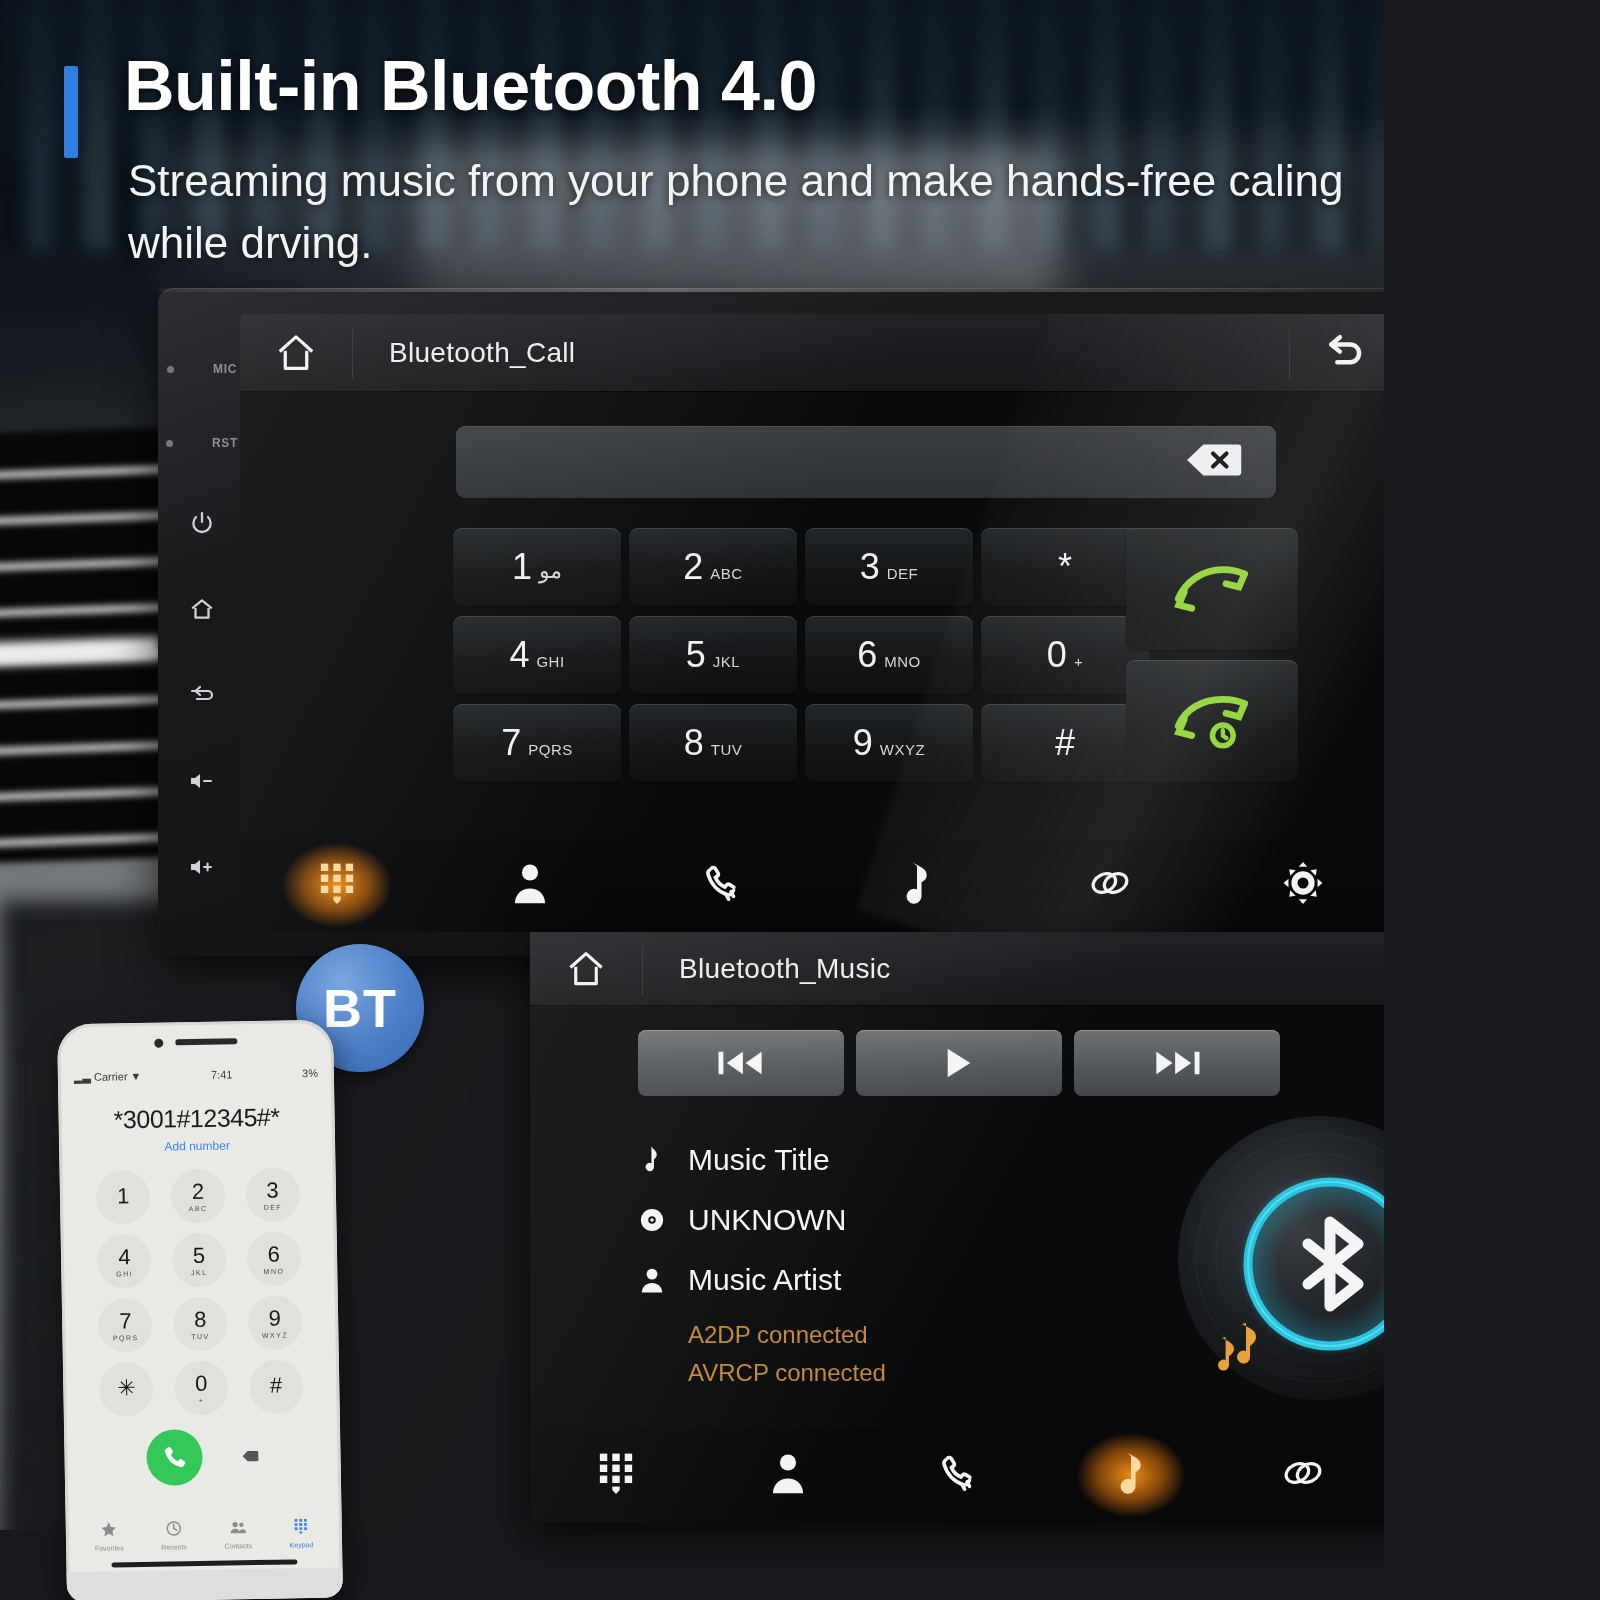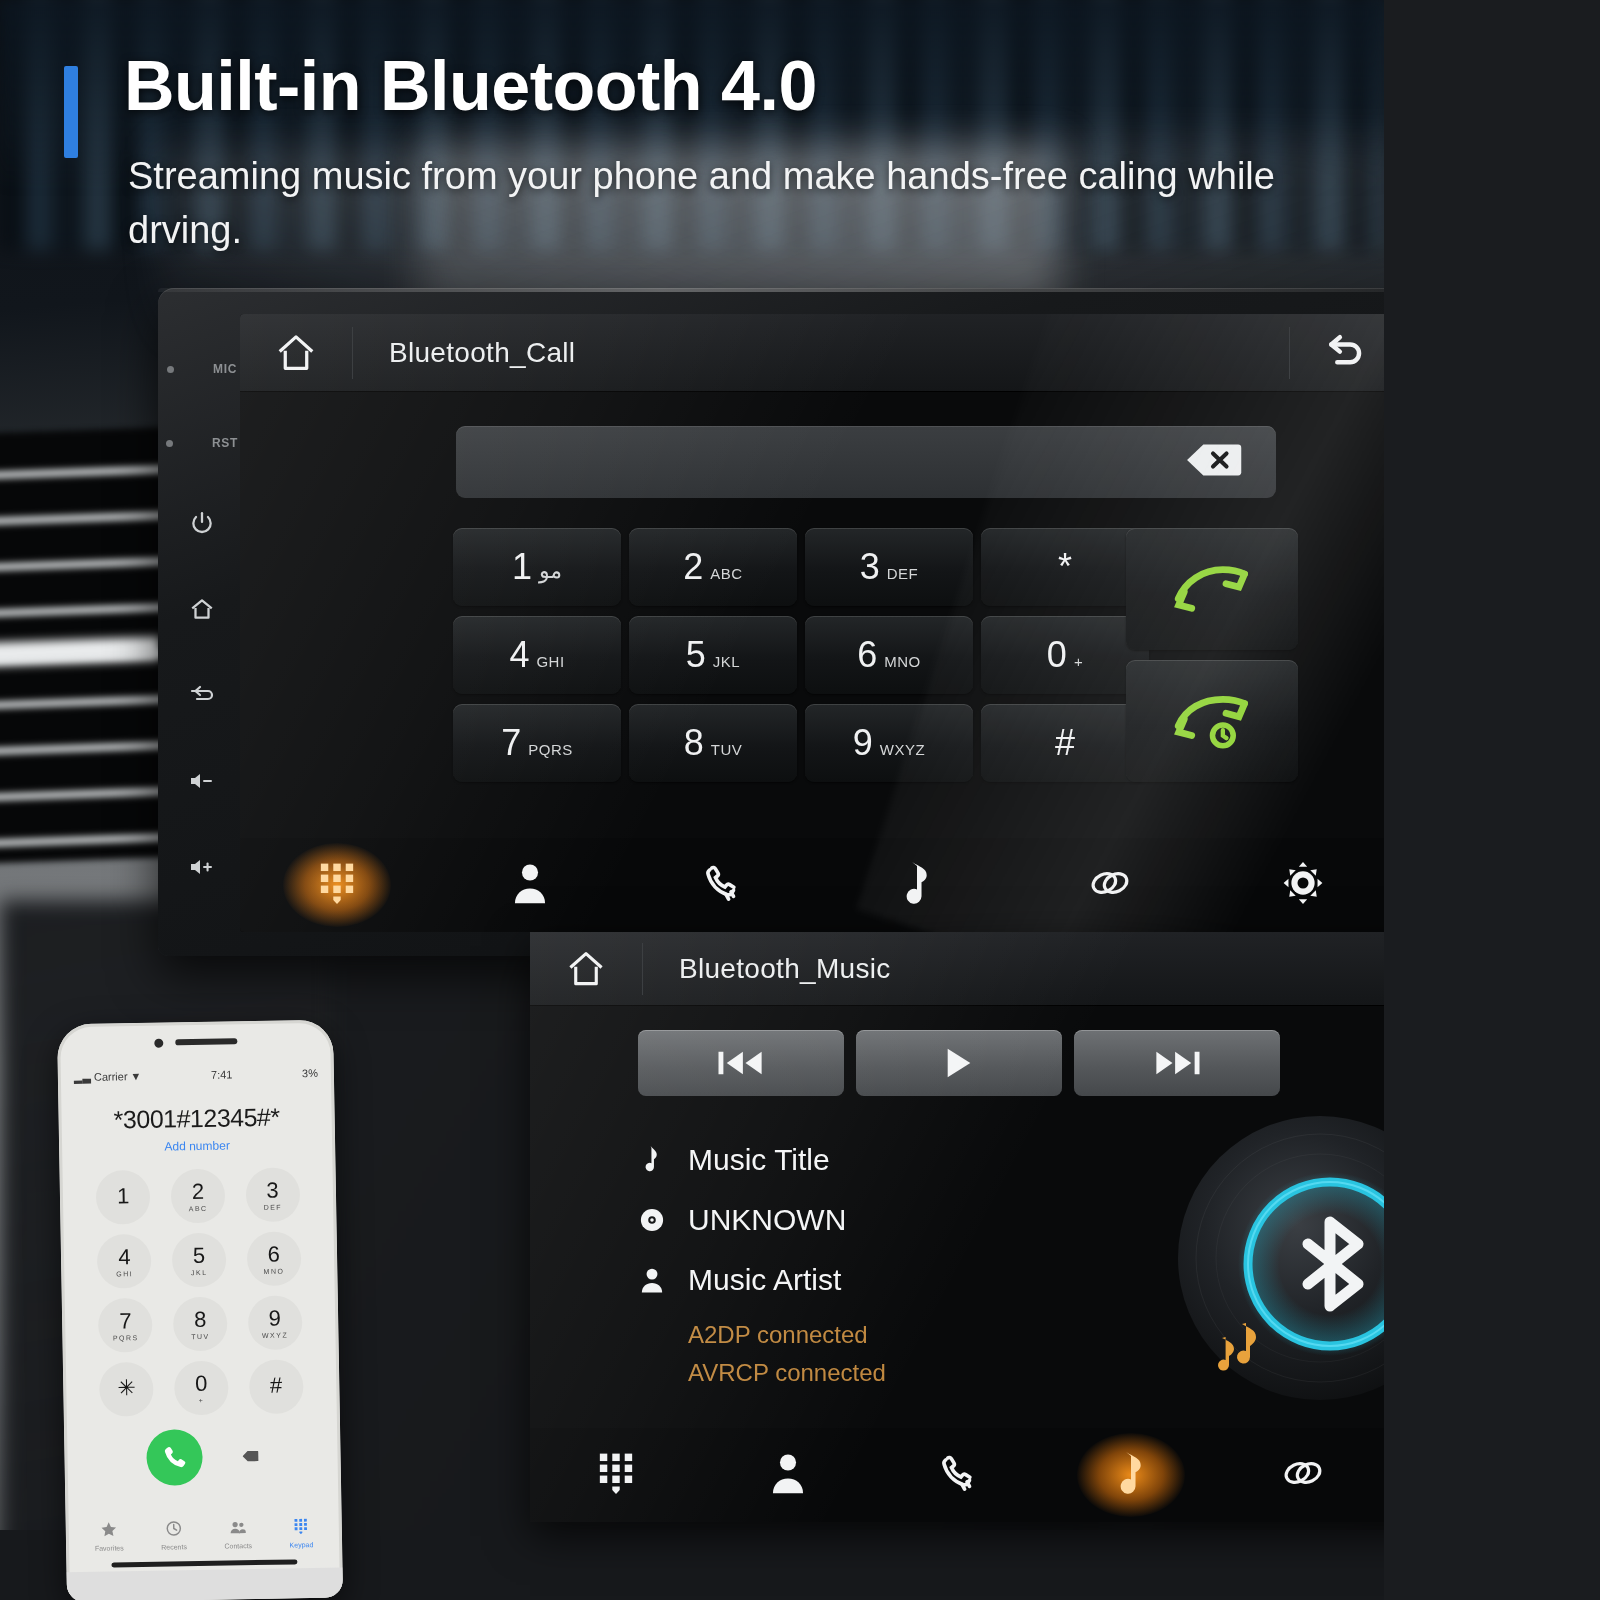--- a/index.html
+++ b/index.html
@@ -83,21 +83,21 @@
   }
   .head-title {
     position: absolute; left: 124px; top: 46px;
     font-size: 70px; font-weight: 700; color: #ffffff;
     letter-spacing: -0.5px;
     text-shadow: 0 2px 10px rgba(0,0,0,.75);
     white-space: nowrap;
   }
   .head-sub {
     position: absolute; left: 128px; top: 150px; width: 1230px;
-    font-size: 38px; font-weight: 400; color: #f2f3f4; line-height: 1.42;
+    font-size: 44px; font-weight: 400; color: #f2f3f4; line-height: 1.42;
     text-shadow: 0 2px 8px rgba(0,0,0,.7);
   }
 
   
   .unit {
     position: absolute; left: 158px; top: 288px; width: 1258px; height: 668px;
     background: linear-gradient(160deg, #2c2e31 0%, #17191b 30%, #121416 70%, #0c0e10 100%);
     border-radius: 16px 16px 10px 10px;
     box-shadow: 0 18px 48px rgba(0,0,0,.72), inset 0 1px 0 rgba(255,255,255,.1);
   }
@@ -495,20 +495,23 @@
                 <circle cx="12" cy="13" r="3.4" fill="#070809"></circle>
               </svg></span>
           </div>
         </div>
 
       <div class="glare1"></div>
       <div class="glare2"></div>
     </div>
   </div>
 
+  <div class="bt-badge">
+    <span>BT</span>
+  </div>
 
   <div class="unit2">
 
     <div class="scr-header" style="height:74px">
       <div class="home-btn">
         <svg width="48" height="44" viewBox="0 0 24 24" fill="none" stroke="#f1f2f3" stroke-width="1.7" stroke-linejoin="round">
             <path d="M3.5 11.2 12 3.6l8.5 7.6"></path>
             <path d="M6.4 10.8V20h11.2v-9.2"></path>
           </svg>
       </div>

